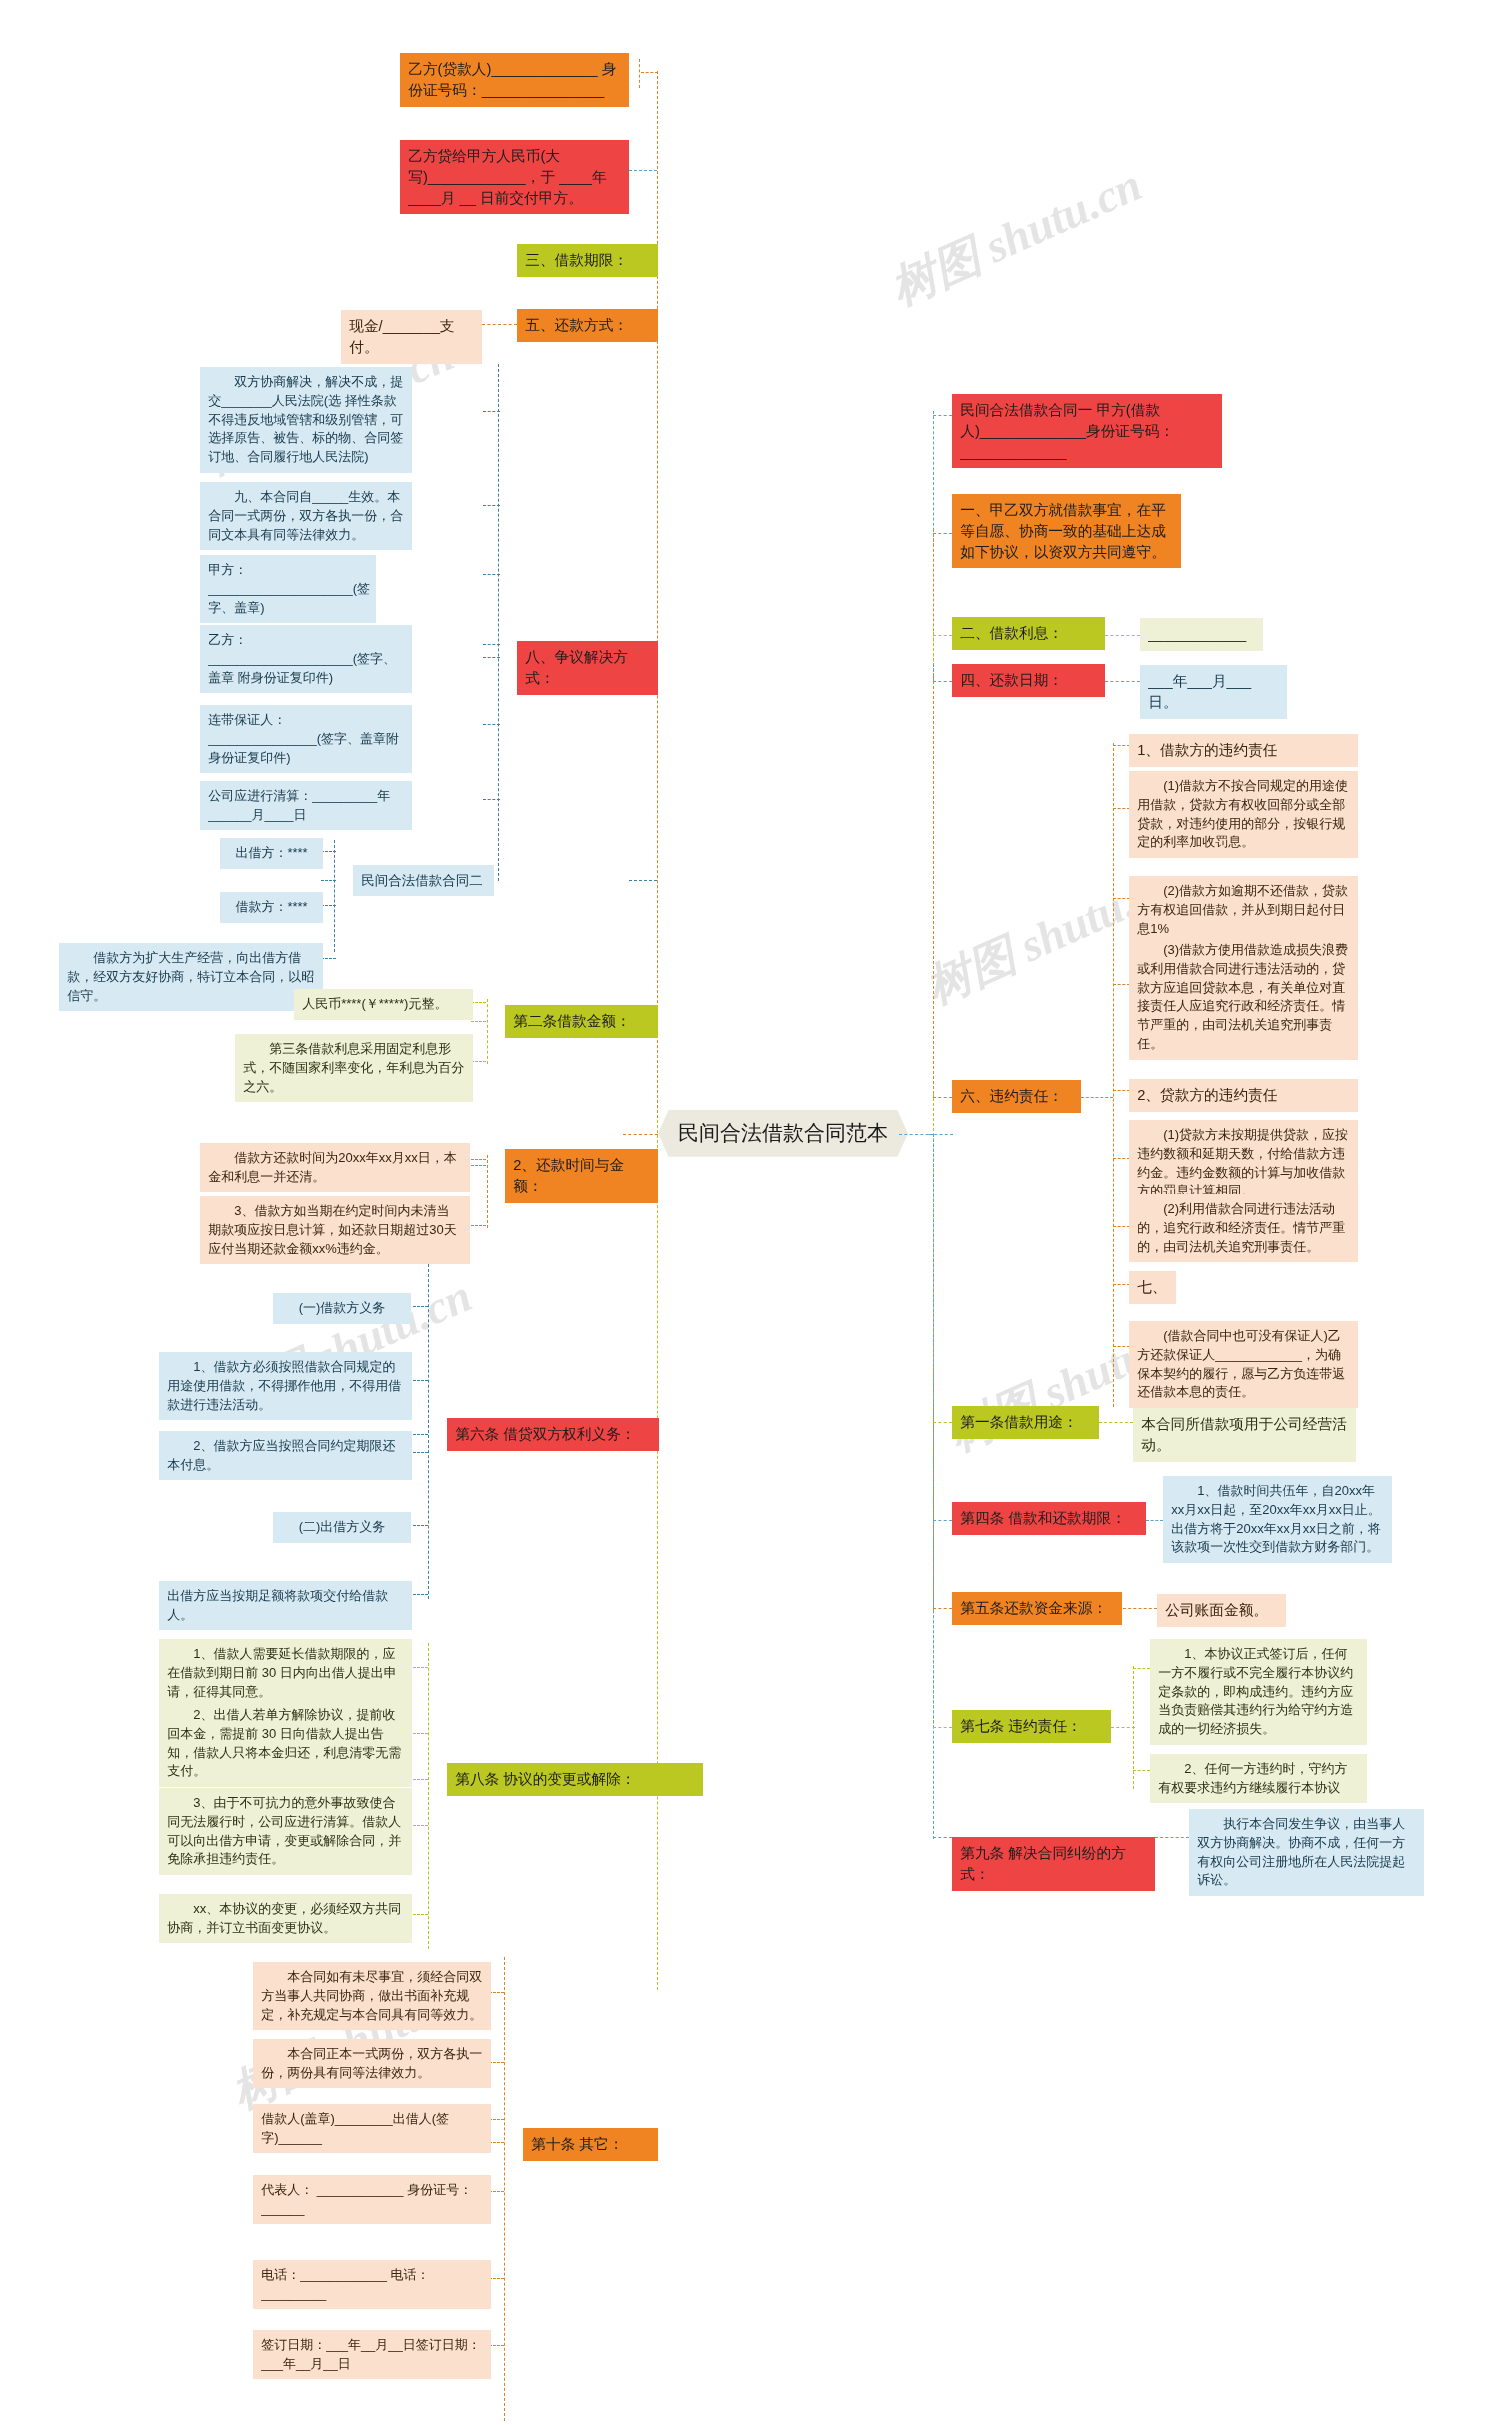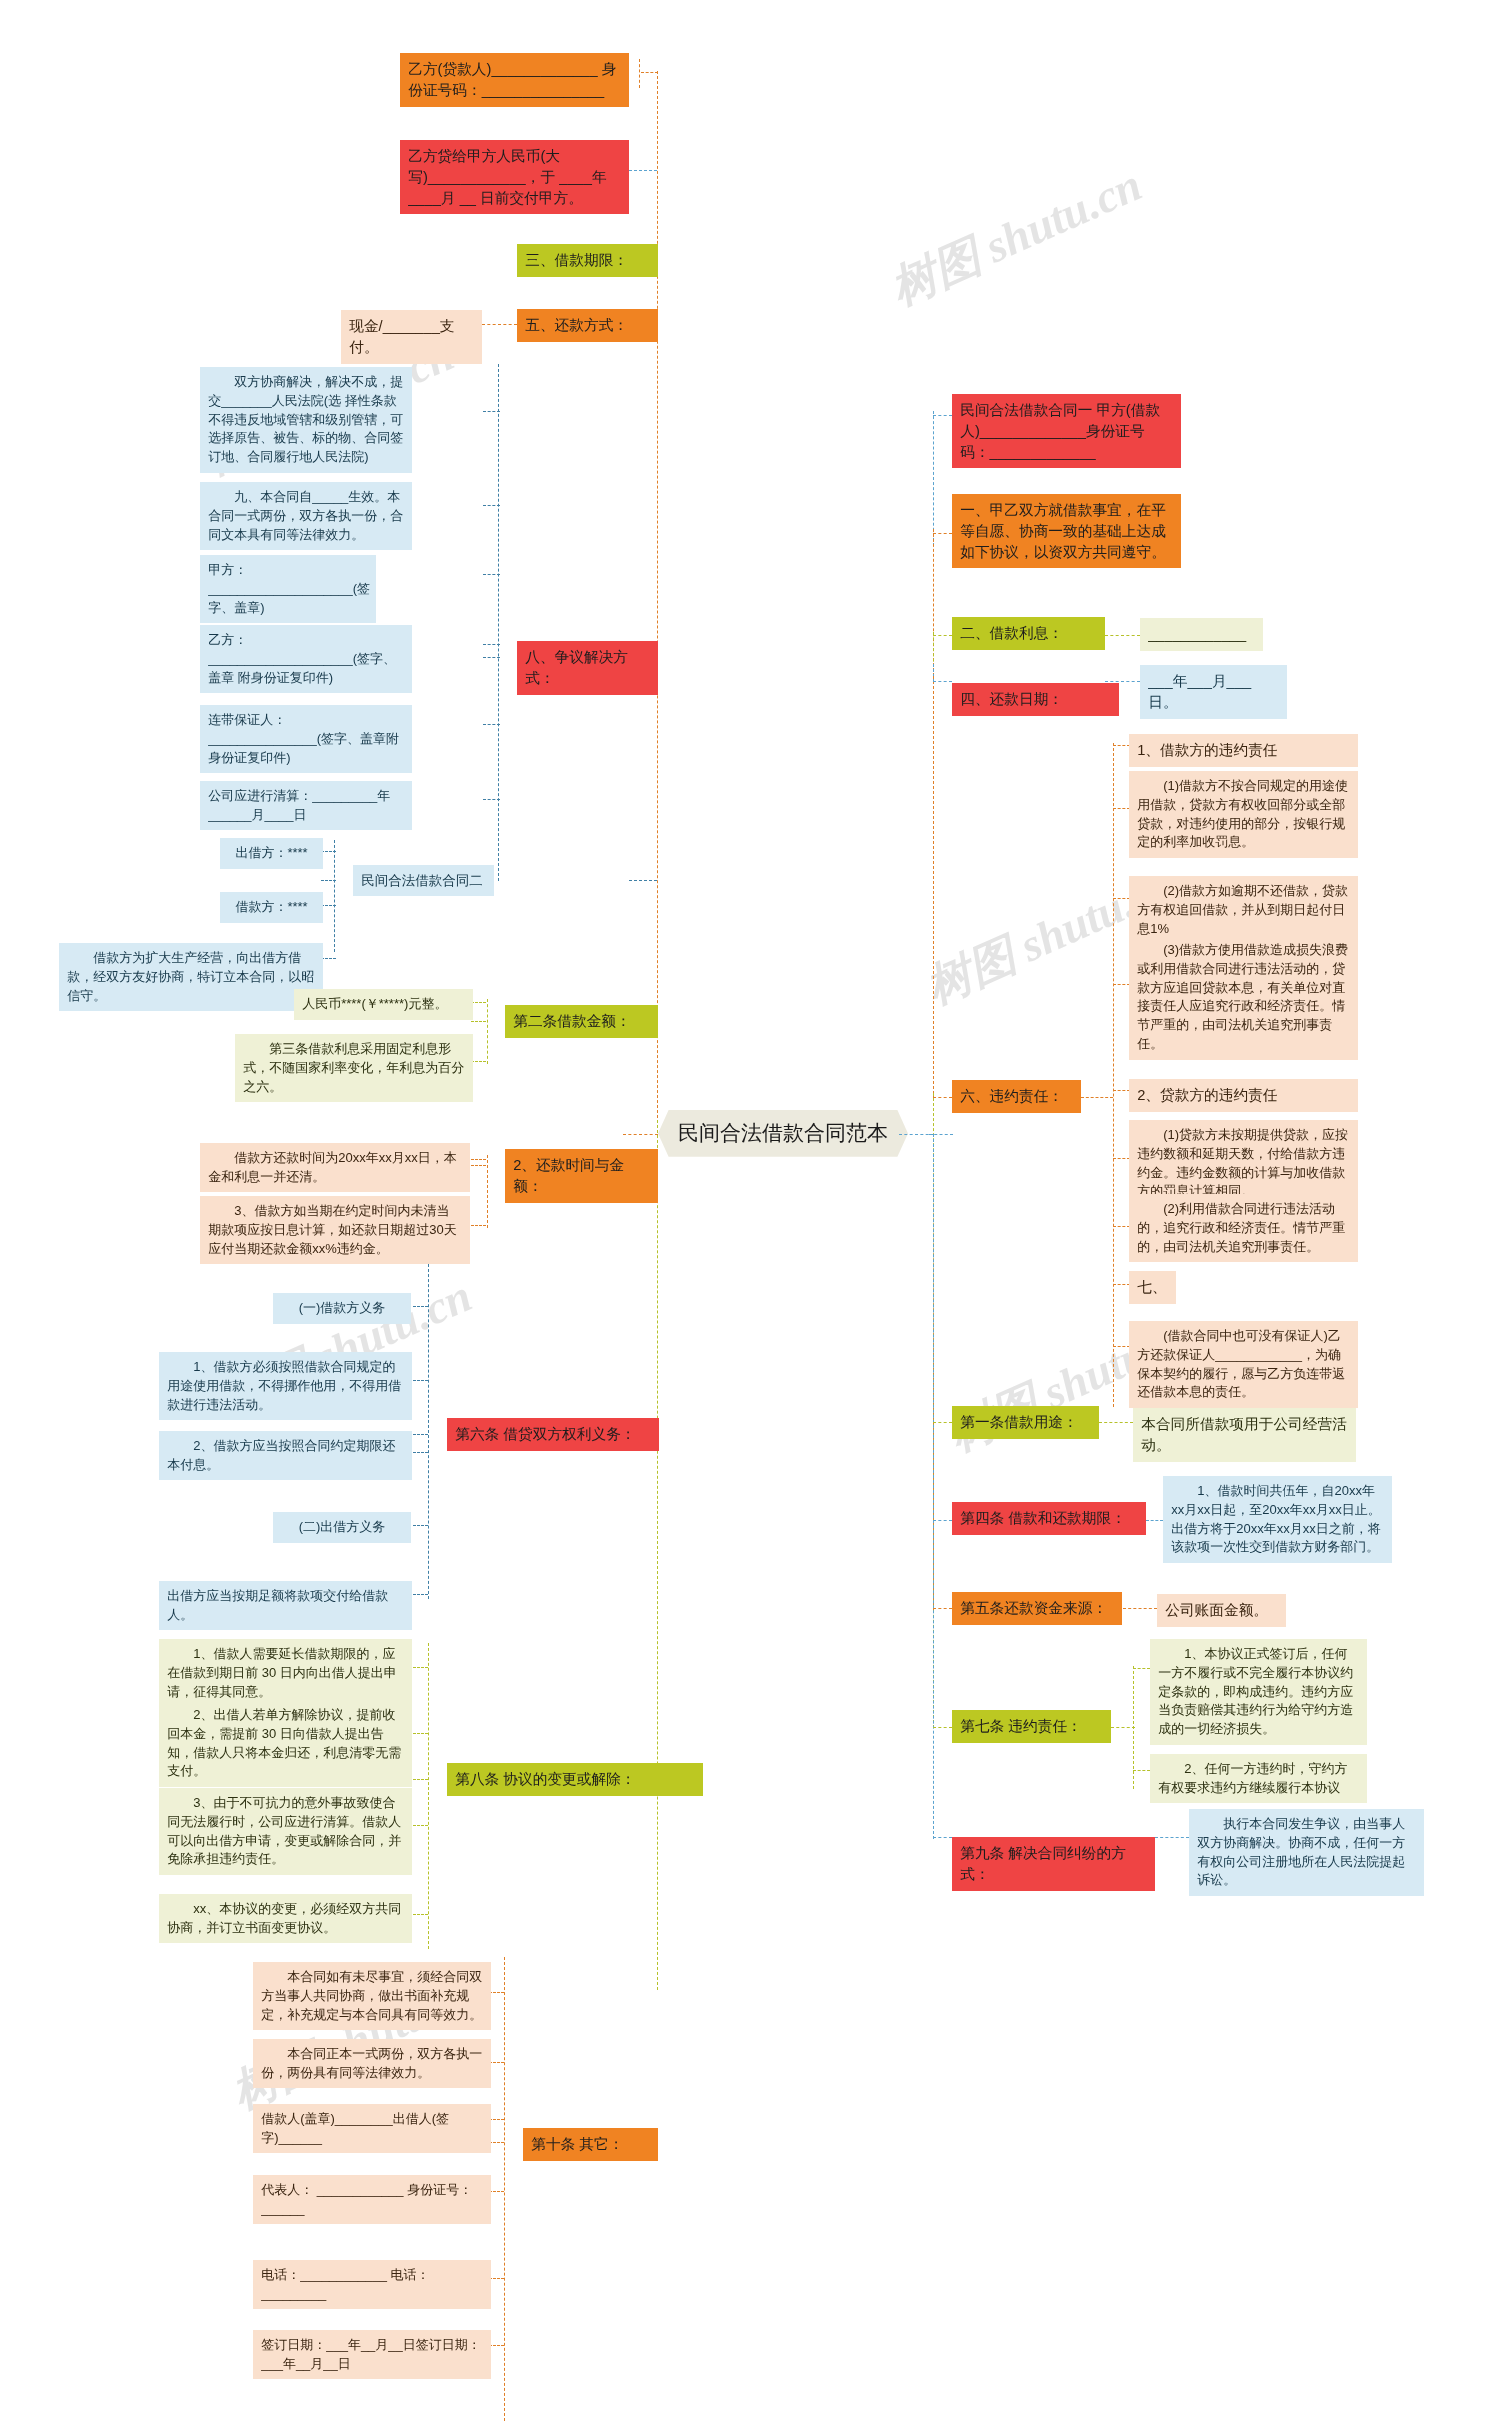--- a/index.html
+++ b/index.html
@@ -78,36 +78,36 @@
   <div class="ln h b-orange" style="left:933px;top:533px;width:19px;"></div>
   <div class="ln h b-green" style="left:933px;top:635px;width:19px;"></div>
   <div class="ln h b-blue" style="left:933px;top:681px;width:19px;"></div>
   <div class="ln h b-orange" style="left:933px;top:1097px;width:19px;"></div>
   <div class="ln h b-green" style="left:933px;top:1422px;width:19px;"></div>
   <div class="ln h b-blue" style="left:933px;top:1520px;width:19px;"></div>
   <div class="ln h b-orange" style="left:933px;top:1608px;width:19px;"></div>
   <div class="ln h b-green" style="left:933px;top:1727px;width:19px;"></div>
   <div class="ln h b-blue" style="left:933px;top:1837px;width:19px;"></div>
 
-  <div class="node c-blue" style="left:952px;top:394px;width:229px;">
+  <div class="node c-blue" style="left:952px;top:394px;width:270px;">
     <span>民间合法借款合同一 甲方(借款人)_____________身份证号码：_____________</span>
   </div>
   <div class="node c-orange" style="left:952px;top:494px;width:229px;">
     <span>一、甲乙双方就借款事宜，在平等自愿、协商一致的基础上达成如下协议，以资双方共同遵守。</span>
   </div>
 
   <div class="node c-green" style="left:952px;top:617px;width:153px;">
     <span>二、借款利息：</span>
   </div>
   <div class="ln h b-green" style="left:1105px;top:635px;width:35px;"></div>
   <div class="node s-green" style="left:1140px;top:618px;width:123px;">
     <span>____________</span>
   </div>
 
-  <div class="node c-blue" style="left:952px;top:664px;width:167px;margin-top:19px;">
+  <div class="node c-blue" style="left:952px;top:664px;width:153px;">
     <span>四、还款日期：</span>
   </div>
   <div class="ln h b-blue" style="left:1105px;top:681px;width:35px;"></div>
   <div class="node s-blue" style="left:1140px;top:665px;width:147px;">
     <span>___年___月___日。</span>
   </div>
 
   <div class="node c-orange" style="left:952px;top:1080px;width:129px;">
     <span>六、违约责任：</span>
   </div>

